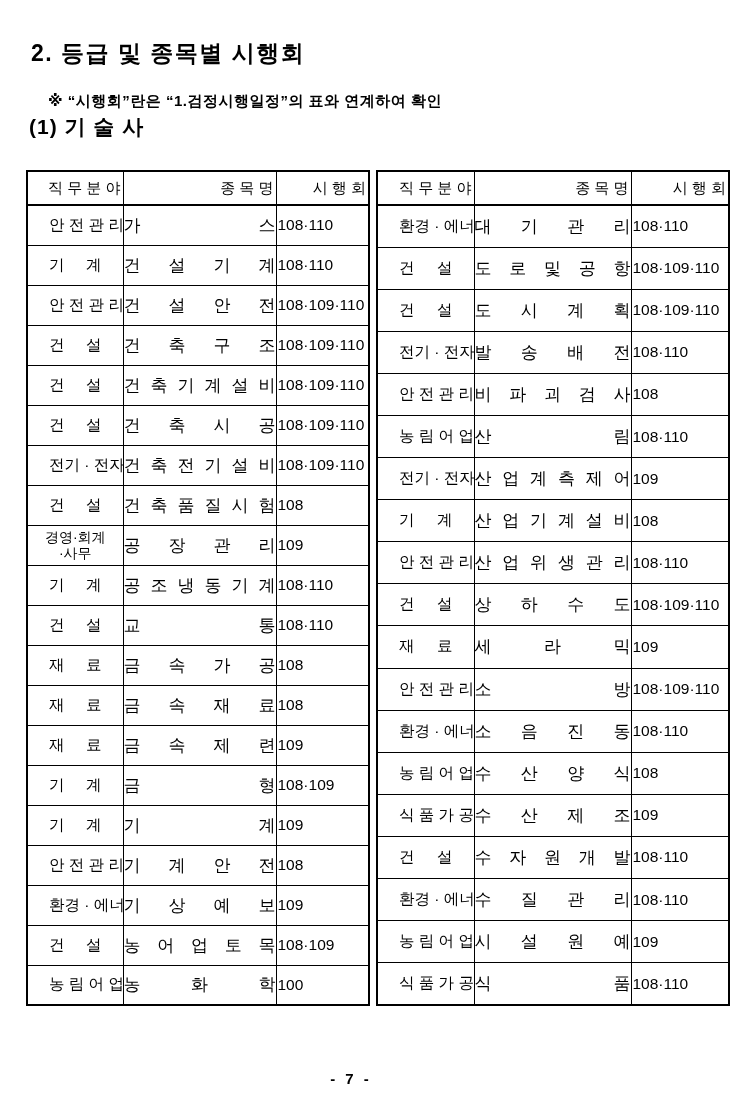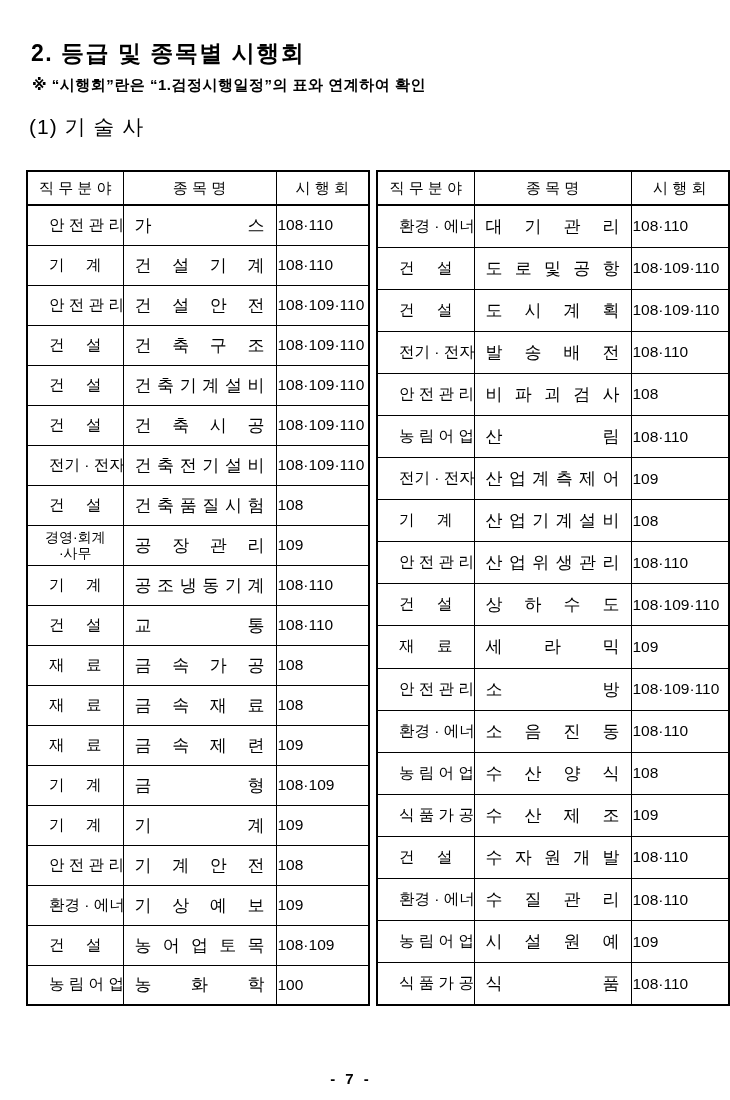--- a/index.html
+++ b/index.html
@@ -10,53 +10,53 @@
     font-family: "Liberation Sans", "DejaVu Sans", sans-serif;
   }
   .page { position: relative; width: 730px; height: 1100px; overflow: hidden; }
 
   .title {
     position: absolute; top: 38px; left: 31px;
     font-size: 23px; font-weight: bold; letter-spacing: 1.5px; margin: 0;
   }
   .note {
     position: absolute; top: 76px; left: 32px;
-    font-size: 15px; font-weight: bold; letter-spacing: 0.5px; margin: 0;
+    font-size: 15px; font-weight: bold; letter-spacing: 0.5px; margin: 16px;
   }
   .section-heading {
     position: absolute; top: 113px; left: 29px;
-    font-size: 21px; font-weight: normal; letter-spacing: 1px; margin: 0;
+    font-size: 21px; font-weight: bold; letter-spacing: 1px; margin: 0;
   }
 
   .tables { position: absolute; top: 170px; left: 26px; display: flex; gap: 6px; }
 
   table.exam-table {
     border-collapse: collapse; table-layout: fixed;
     border: 2px solid #000; background: #fff;
   }
   table.exam-table.left  { width: 342px; }
   table.exam-table.right { width: 352px; }
 
   th {
     height: 34px; font-weight: normal; font-size: 15px;
-    text-align: center; border-bottom: 2px solid #000;
+    text-align: right; border-bottom: 2px solid #000;
     white-space: nowrap; overflow: hidden; padding: 0 2px;
   }
   td {
     height: 40px; border-top: 1px solid #000;
     overflow: hidden; vertical-align: middle;
   }
   th + th, td + td { border-left: 1px solid #000; }
 
   td.c0 {
     font-size: 15.5px; padding: 0 21px;
     text-align: justify; text-align-last: justify; white-space: nowrap;
   }
   td.c1 {
-    font-size: 17px; padding: 0 11px;
+    font-size: 17px; padding: 0 0;
     text-align: justify; text-align-last: justify; white-space: nowrap;
   }
   td.c2 {
     font-size: 15.5px; padding: 0 1px;
     white-space: nowrap;
   }
   td.wrap2 {
     font-size: 14px; line-height: 1.15; white-space: pre-line;
     text-align-last: center; padding: 0 4px;
   }

